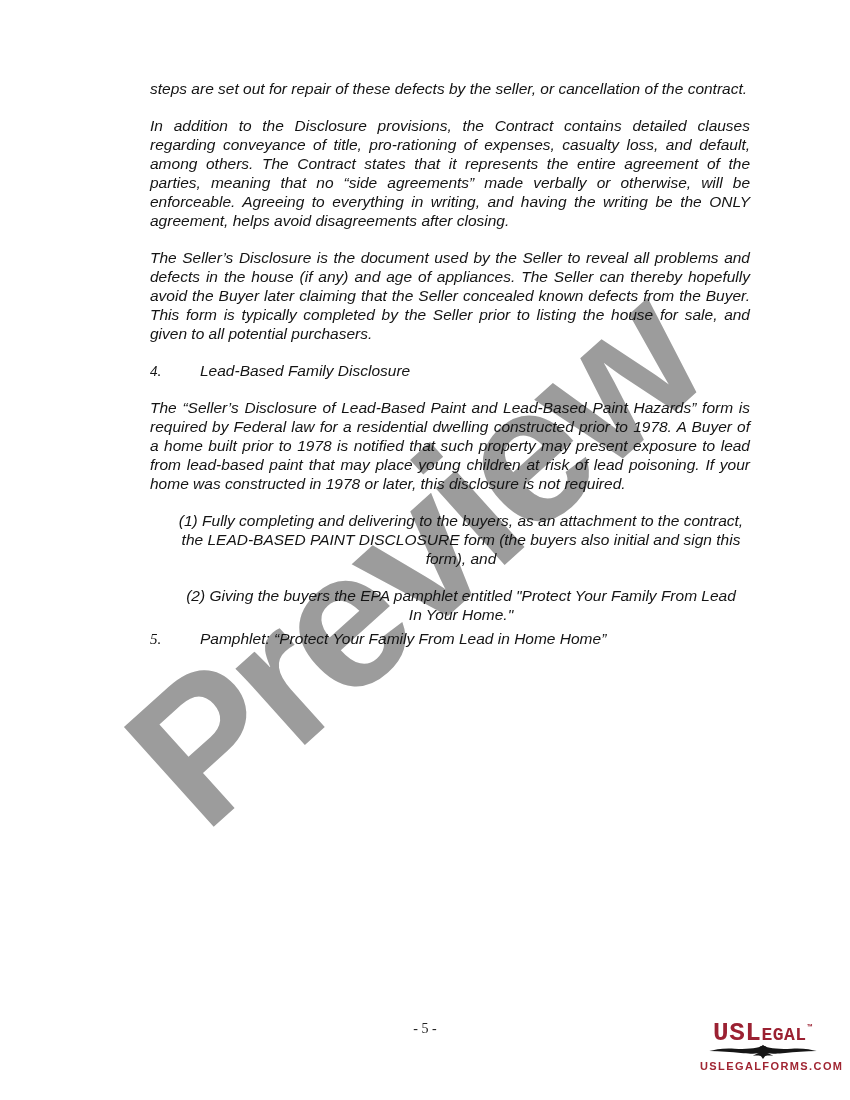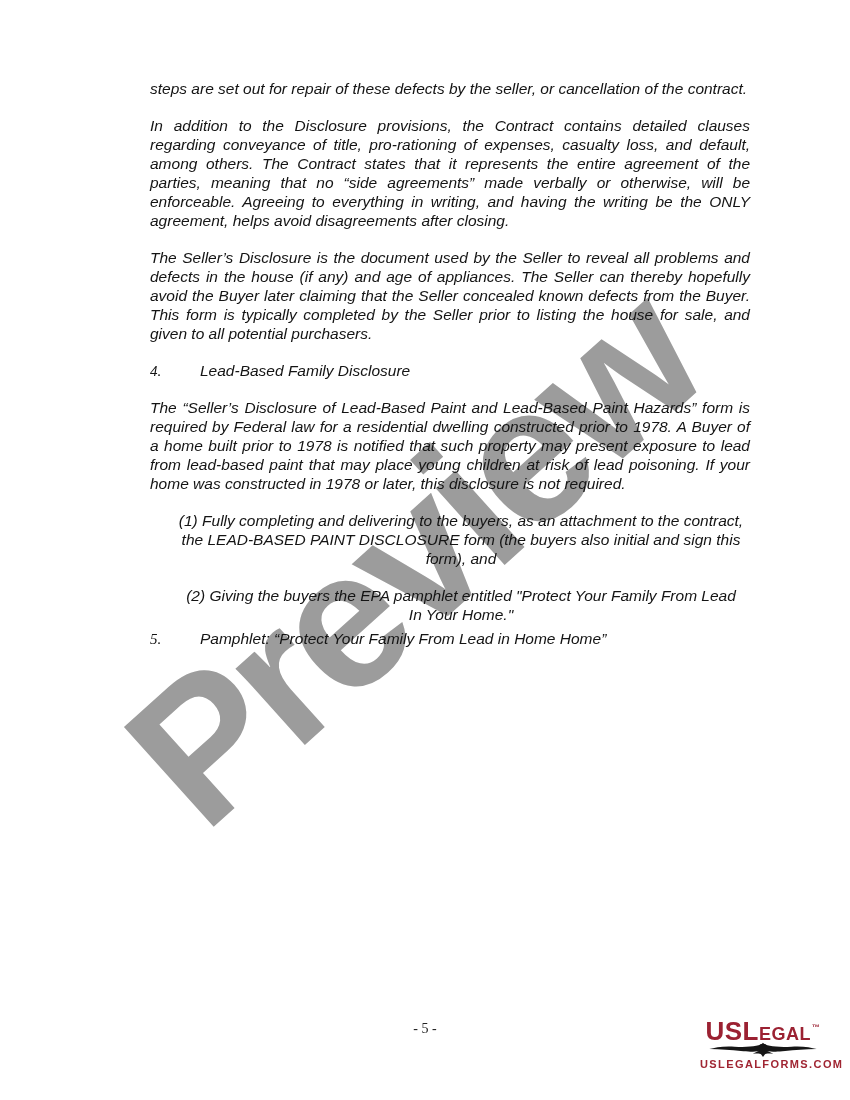--- a/index.html
+++ b/index.html
@@ -27,21 +27,21 @@
   .hnum{display:inline-block;width:50px;font-family:"Liberation Serif", serif;font-size:15px;}
   .indent-item{margin:0 0 18px 28px;width:566px;text-align:center;}
   .indent-item.last{margin-bottom:5px;}
   .heading.tight{margin-bottom:7px;}
   .page-number{
     position:absolute;left:0;top:1021px;width:850px;text-align:center;
     font-family:"Liberation Serif", serif;font-size:14px;color:#222;z-index:2;
   }
   .logo{position:absolute;left:700px;top:1014px;width:126px;text-align:center;z-index:2;}
   .logo-brand{
-    font-family:Liberation Sans, sans-serif;font-weight:700;
+    font-family:Liberation Mono, monospace;font-weight:700;
     font-variant:small-caps;font-size:26px;line-height:28px;
     color:#9b2132;letter-spacing:0.5px;white-space:nowrap;
   }
   .brand-tm{font-size:8px;vertical-align:super;font-variant:normal;margin-left:1px;}
   .eagle{display:block;margin:-3px auto 0 auto;}
   .logo-site{
     font-family:"Liberation Sans", sans-serif;
     font-size:11px;font-weight:700;color:#a02532;letter-spacing:1.4px;
     margin-top:1px;white-space:nowrap;
   }

